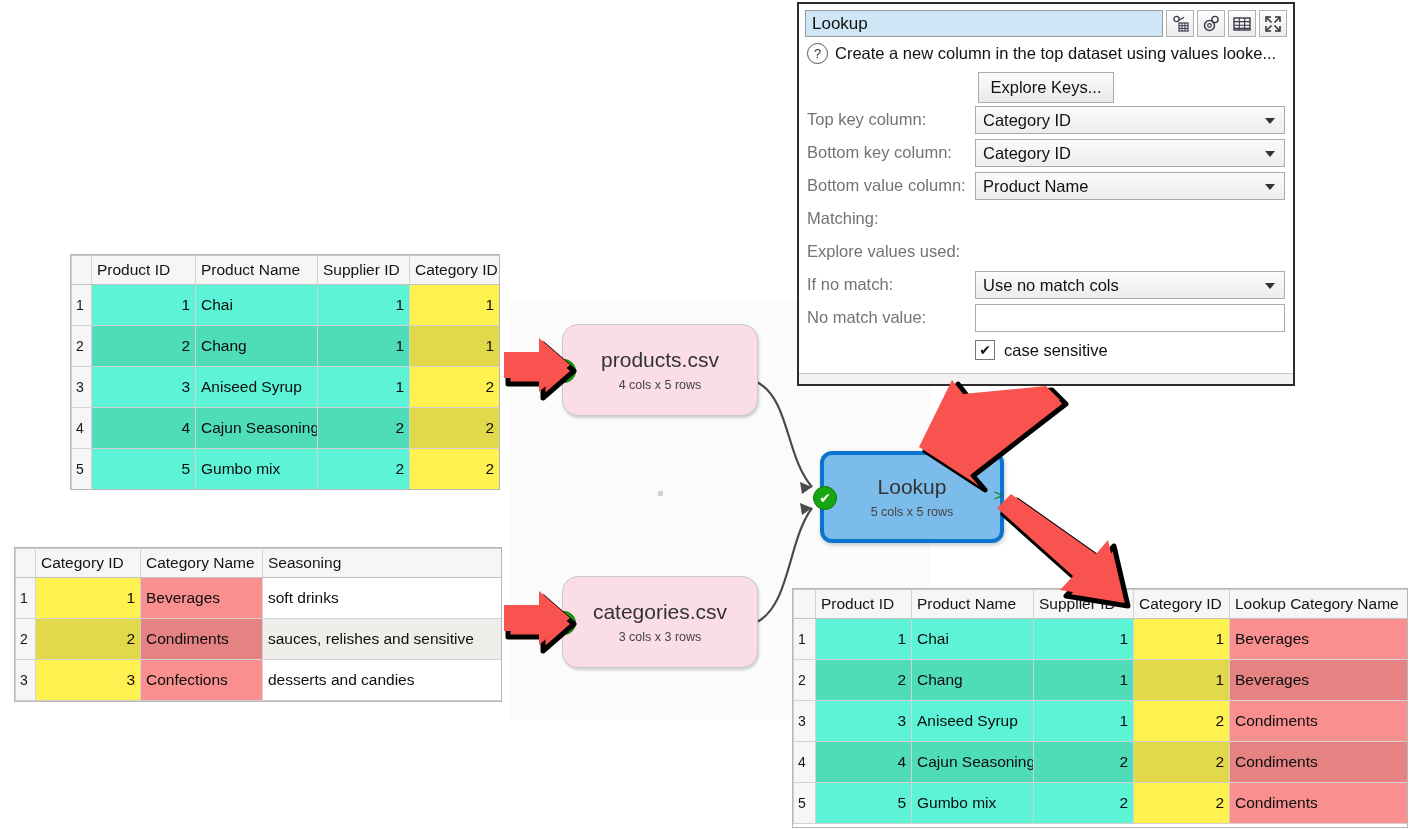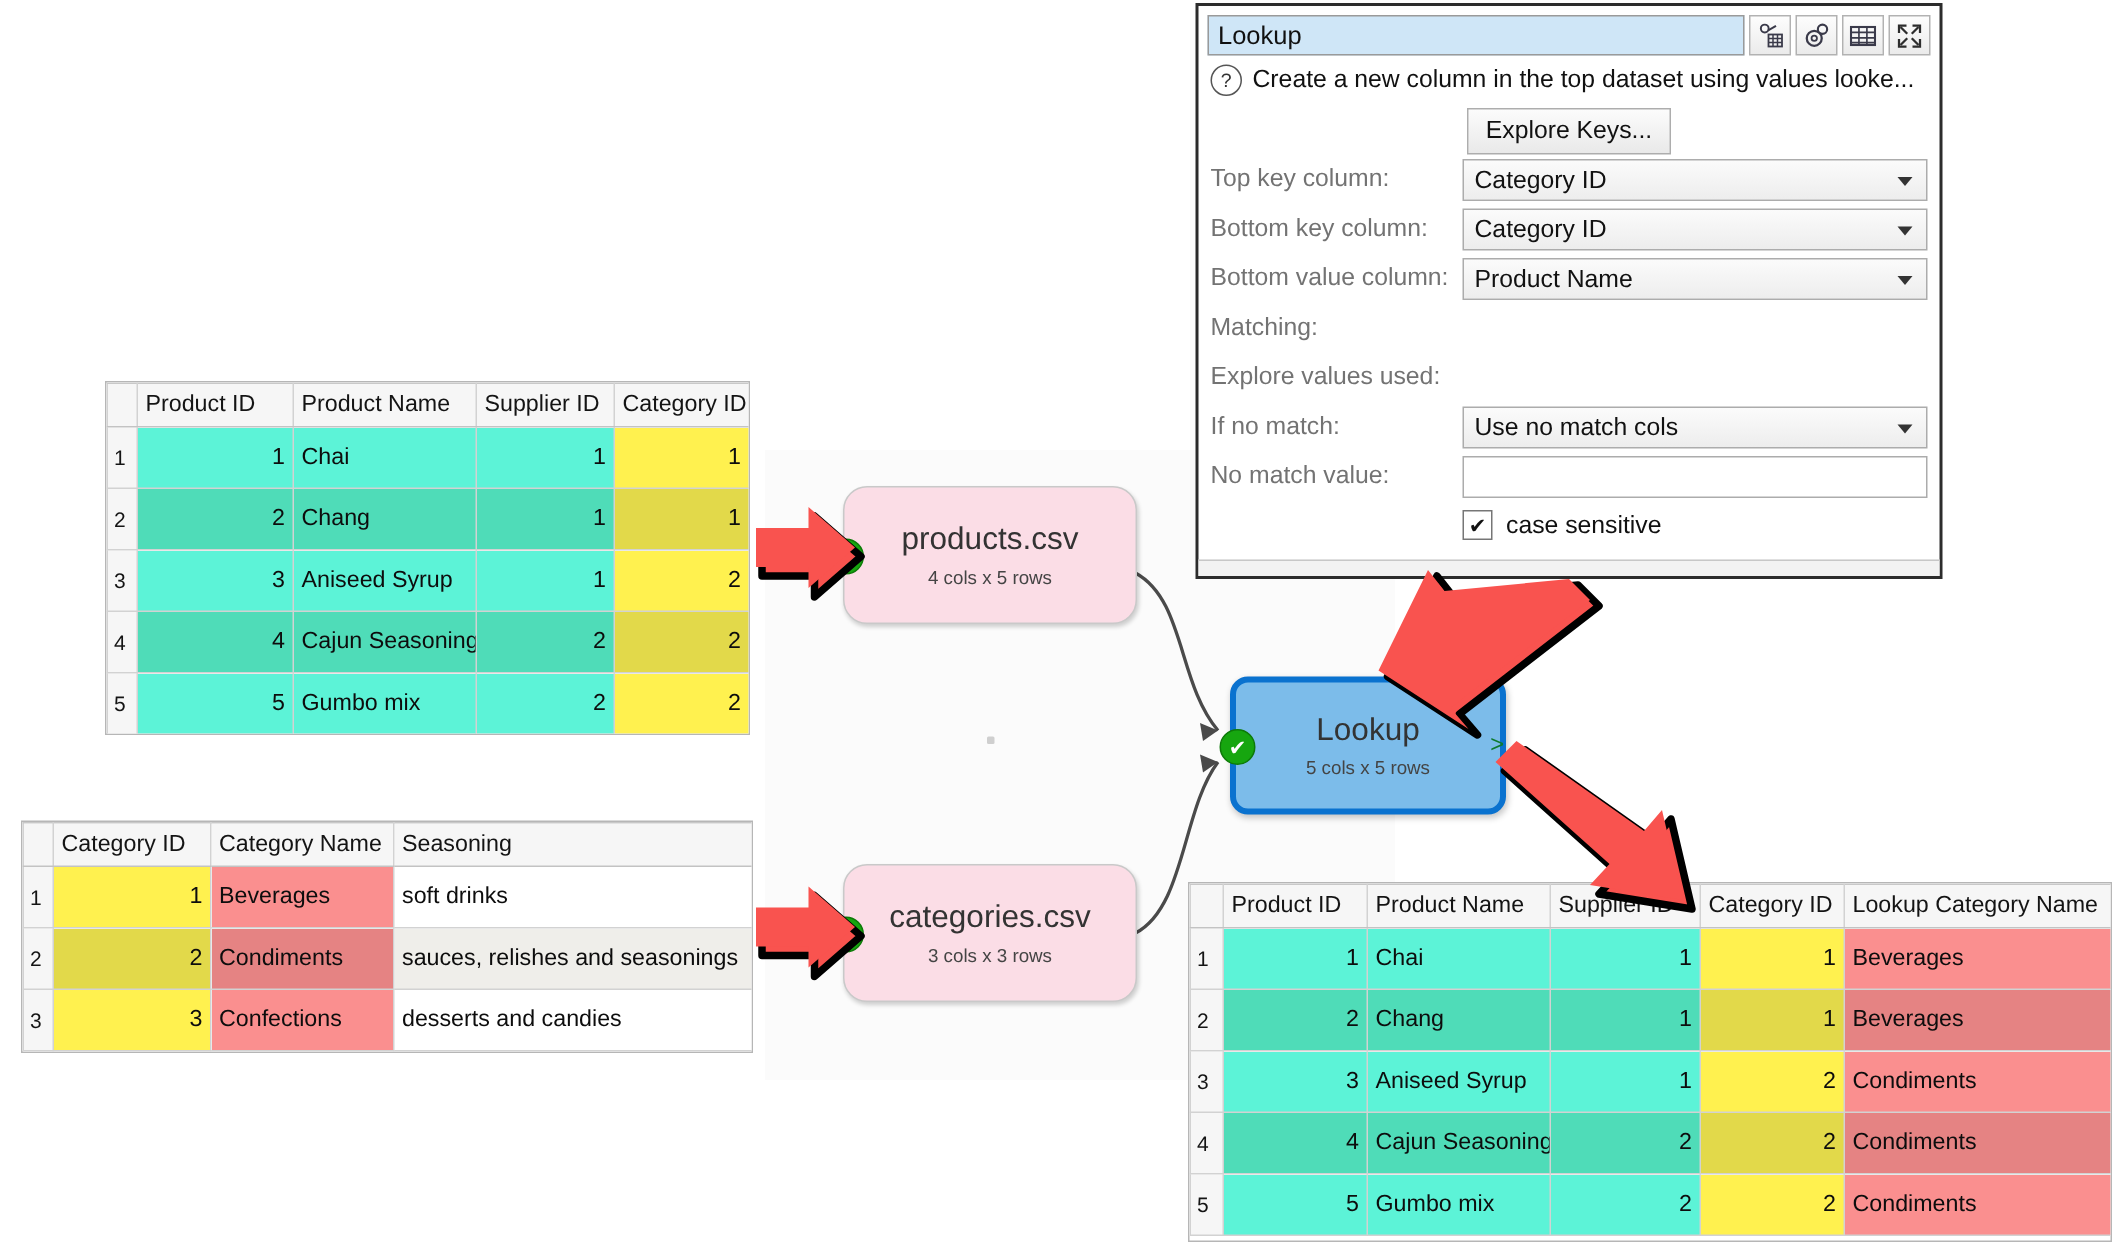--- a/index.html
+++ b/index.html
@@ -394,21 +394,21 @@
       <tr>
         <td class="rowhdr">1</td>
         <td class="num c-yellow-a">1</td>
         <td class="txt c-red-a">Beverages</td>
         <td class="txt c-plain-a">soft drinks</td>
       </tr>
       <tr>
         <td class="rowhdr">2</td>
         <td class="num c-yellow-b">2</td>
         <td class="txt c-red-b">Condiments</td>
-        <td class="txt c-plain-b">sauces, relishes and seasonings</td>
+        <td class="txt c-plain-b">sauces, relishes and sensitive</td>
       </tr>
       <tr>
         <td class="rowhdr">3</td>
         <td class="num c-yellow-a">3</td>
         <td class="txt c-red-a">Confections</td>
         <td class="txt c-plain-a">desserts and candies</td>
       </tr>
     </tbody>
   </table>
 </div>

